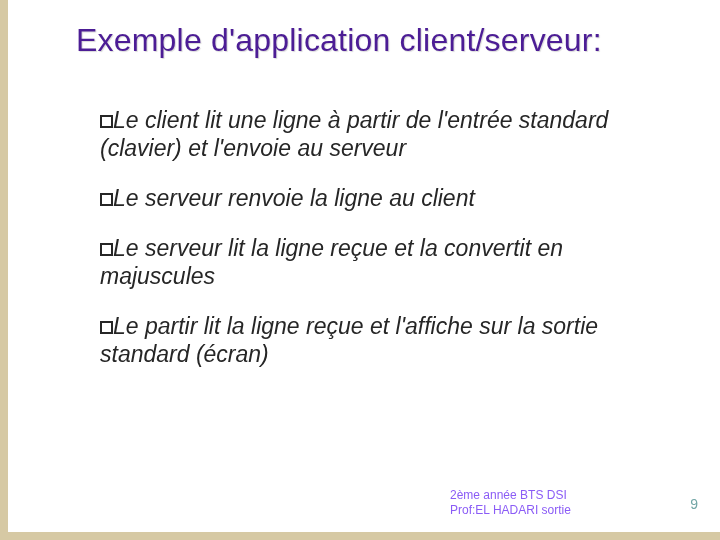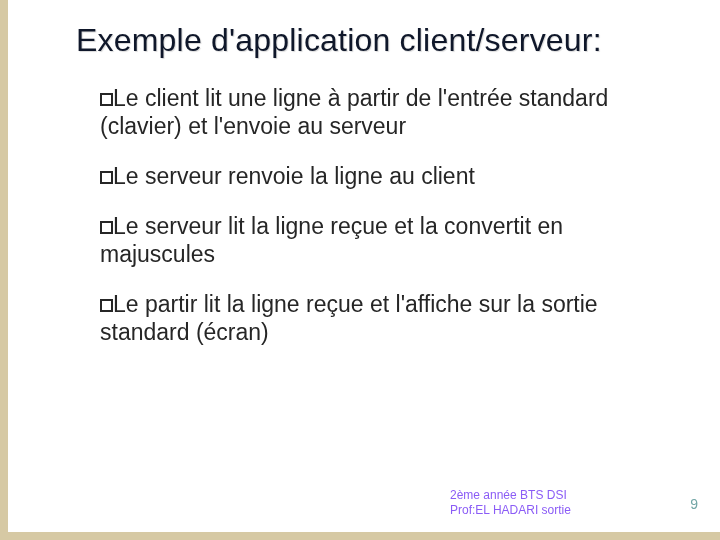--- a/index.html
+++ b/index.html
@@ -33,29 +33,30 @@
     width: 720px;
     height: 8px;
     background: #d6c9a4;
   }
   .title {
     position: absolute;
     top: 22px;
     left: 76px;
     right: 40px;
     font-size: 32px;
-    color: #0f172a;
+    color: #4c1d95;
     text-shadow: 1px 1px 1px rgba(0,0,0,0.15);
     letter-spacing: 0.2px;
   }
   .body {
     position: absolute;
-    top: 84px;
+    top: 106px;
     left: 100px;
     right: 60px;
+    font-style: italic;
   }
   .bullet {
     margin-bottom: 22px;
     font-size: 23px;
     line-height: 1.22;
     color: #262626;
     position: relative;
     padding-left: 0;
   }
   .bullet .square {

